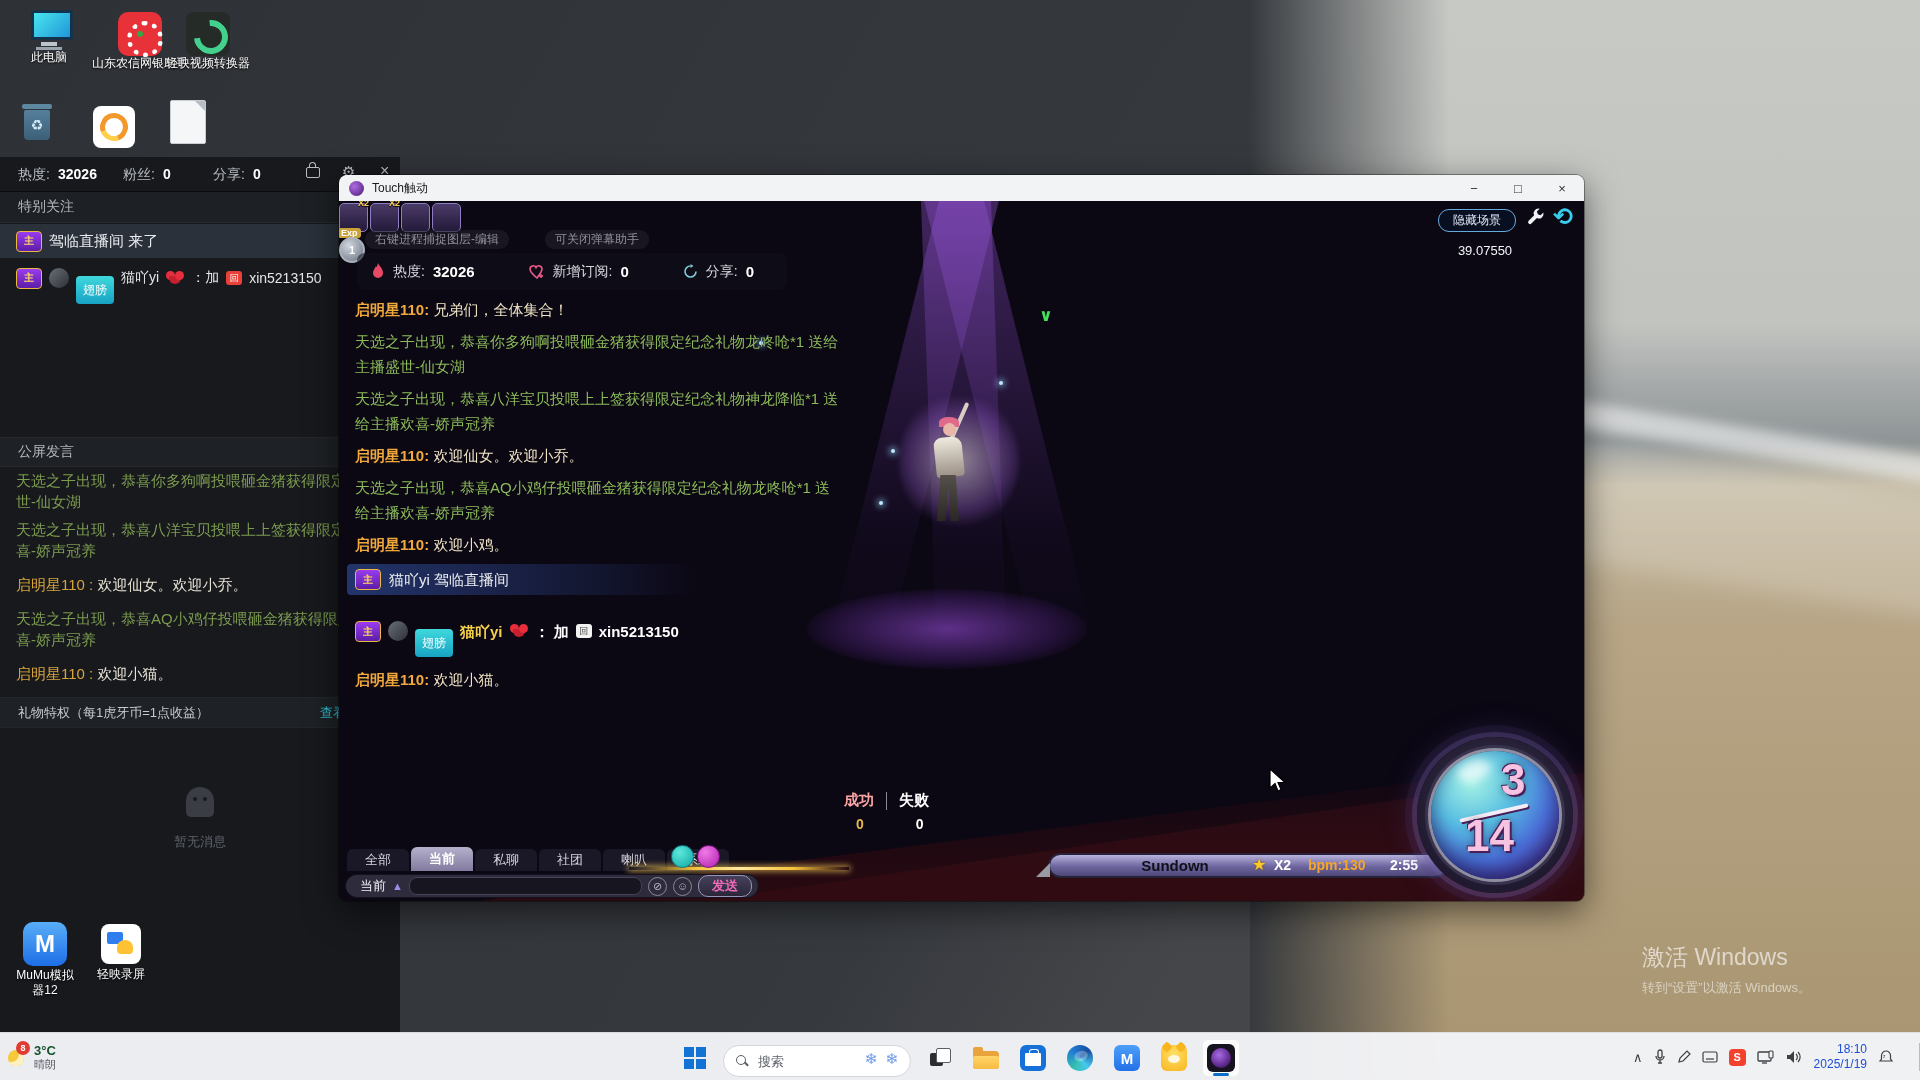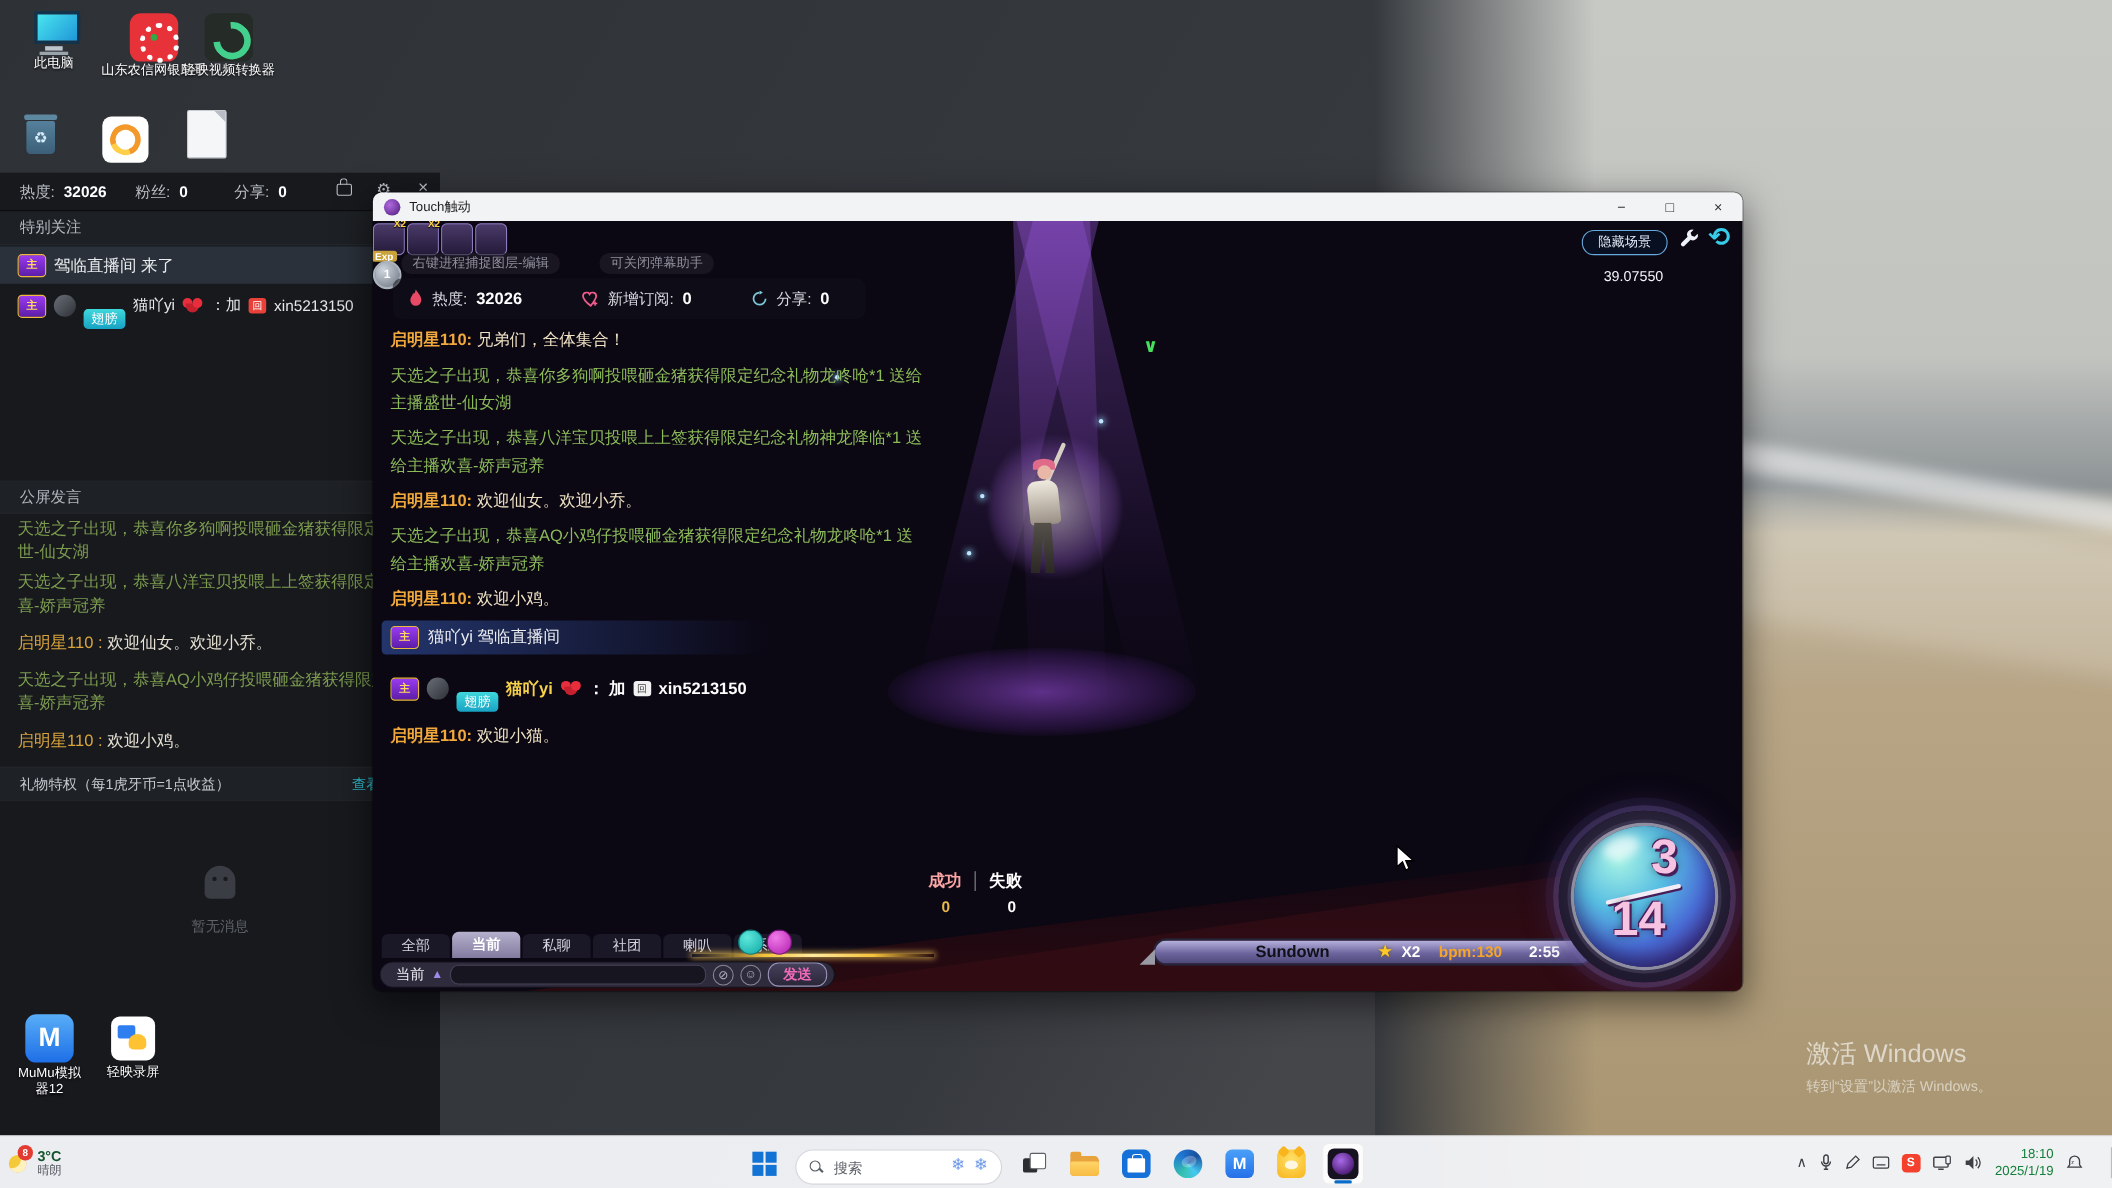--- a/index.html
+++ b/index.html
@@ -61,21 +61,21 @@
   .hp-close{position:absolute;left:380px;top:5px;color:#b9bdc4;font-size:16px;}
   .hp-sf{top:35px;height:31px;background:#1d2024;border-bottom:1px solid #26292e;
     display:flex;align-items:center;padding-left:18px;box-sizing:border-box;font-size:14px;color:#b4b8bf;}
   .hp-entry{display:flex;align-items:center;gap:7px;padding-left:16px;box-sizing:border-box;}
   .hp-e1{top:67px;height:34px;background:#2a313a;color:#e9ebee;font-size:15px;}
   .hp-e2{top:104px;height:34px;color:#e4e6ea;font-size:14px;}
   .badge{display:inline-flex;align-items:center;justify-content:center;width:24px;height:19px;border-radius:4px;
     background:linear-gradient(180deg,#9a3bf0,#5c1da8);border:1px solid #ecb83f;color:#ffd95e;
     font-size:10px;font-weight:bold;flex:none;}
   .avatar{width:20px;height:20px;border-radius:50%;background:linear-gradient(135deg,#6a6f78,#2d3036);flex:none;}
-  .fan-tag{display:inline-flex;align-items:center;height:18px;padding:0 7px;border-radius:4px;
+  .fan-tag{display:inline-flex;align-items:center;height:28px;padding:0 7px;border-radius:4px;
     background:linear-gradient(180deg,#3fd8dc,#17a3c4);color:#fff;font-size:12px;flex:none;margin-top:24px;}
   .lips{width:18px;height:14px;position:relative;flex:none;}
   .lips::before,.lips::after{content:"";position:absolute;top:0;width:9px;height:9px;border-radius:50%;background:#e82e3c;}
   .lips::before{left:0;} .lips::after{right:0;}
   .lips i{position:absolute;left:3px;top:5px;width:12px;height:8px;background:#c4202e;border-radius:0 0 8px 8px;}
   .contact-box{display:inline-flex;align-items:center;justify-content:center;width:16px;height:14px;border-radius:3px;
     background:#e8413a;color:#fff;font-size:9px;flex:none;}
   .contact-box.light{background:#f2f2f2;color:#444;}
   .hp-public{top:280px;height:30px;background:#1e2125;border-top:1px solid #24272c;border-bottom:1px solid #24272c;
     display:flex;align-items:center;padding-left:18px;box-sizing:border-box;font-size:14px;color:#b4b8bf;}
@@ -267,21 +267,21 @@
   .huya-sm i{position:absolute;left:7px;top:10px;width:12px;height:8px;border-radius:50%;background:#fff7e0;}
   .touch-btn{background:rgba(255,255,255,.8);box-shadow:inset 0 0 0 1px rgba(0,0,0,.06);}
   .touch-sm{width:28px;height:28px;border-radius:6px;background:#17121f;position:relative;}
   .touch-sm::before{content:"";position:absolute;left:4px;top:4px;width:20px;height:20px;border-radius:50%;
     background:radial-gradient(circle at 40% 35%,#a86ae8,#53217e 70%,#2e1048);}
   .active-line{position:absolute;left:11px;bottom:1px;width:16px;height:3px;border-radius:2px;background:#0a6cc8;}
   .tb-tray{position:absolute;right:26px;top:4px;height:40px;display:flex;align-items:center;gap:11px;}
   .tray-glyph{color:#3c3f44;font-size:13px;}
   .sogou-sm{width:17px;height:17px;border-radius:4px;background:#f4412e;color:#fff;font-size:11px;font-weight:bold;
     display:flex;align-items:center;justify-content:center;}
-  .tb-clock{text-align:right;color:#15803d;font-size:12px;line-height:15px;}
+  .tb-clock{text-align:right;color:#1d4ed8;font-size:12px;line-height:15px;}
   .tb-edge{position:absolute;right:0;top:10px;width:1px;height:28px;background:#b9bcc2;}
 
   
   .watermark{left:1642px;top:942px;color:rgba(255,255,255,.62);}
   .wm1{font-size:23px;}
   .wm2{font-size:13px;margin-top:6px;color:rgba(255,255,255,.55);}
   #cursor{left:1268px;top:768px;width:22px;height:26px;}
 </style>
 </head>
 <body>
@@ -358,23 +358,20 @@
     <div class="hp-row hp-public">
       <span>公屏发言</span>
     </div>
     <div class="hp-msgs">
       <div class="sys">天选之子出现，恭喜你多狗啊投喂砸金猪获得限定纪念礼物龙咚呛*1 送给主播盛世-仙女湖</div>
       <div class="sys">天选之子出现，恭喜八洋宝贝投喂上上签获得限定纪念礼物神龙降临*1 送给主播欢喜-娇声冠养</div>
       <div class="usr">
         <span class="uname">启明星110</span><span class="uname"> : </span><span class="utext">欢迎仙女。欢迎小乔。</span>
       </div>
       <div class="sys">天选之子出现，恭喜AQ小鸡仔投喂砸金猪获得限定纪念礼物龙咚呛*1 送给主播欢喜-娇声冠养</div>
-      <div class="usr">
-        <span class="uname">启明星110</span><span class="uname"> : </span><span class="utext">欢迎小鸡。</span>
-      </div>
       <div class="usr">
         <span class="uname">启明星110</span><span class="uname"> : </span><span class="utext">欢迎小猫。</span>
       </div>
     </div>
     <div class="hp-row hp-gift">
       <span>礼物特权（每1虎牙币=1点收益）</span>
       <span class="view">查看</span>
     </div>
     <div class="ghost"></div>
     <div class="hp-empty-text">暂无消息</div>

